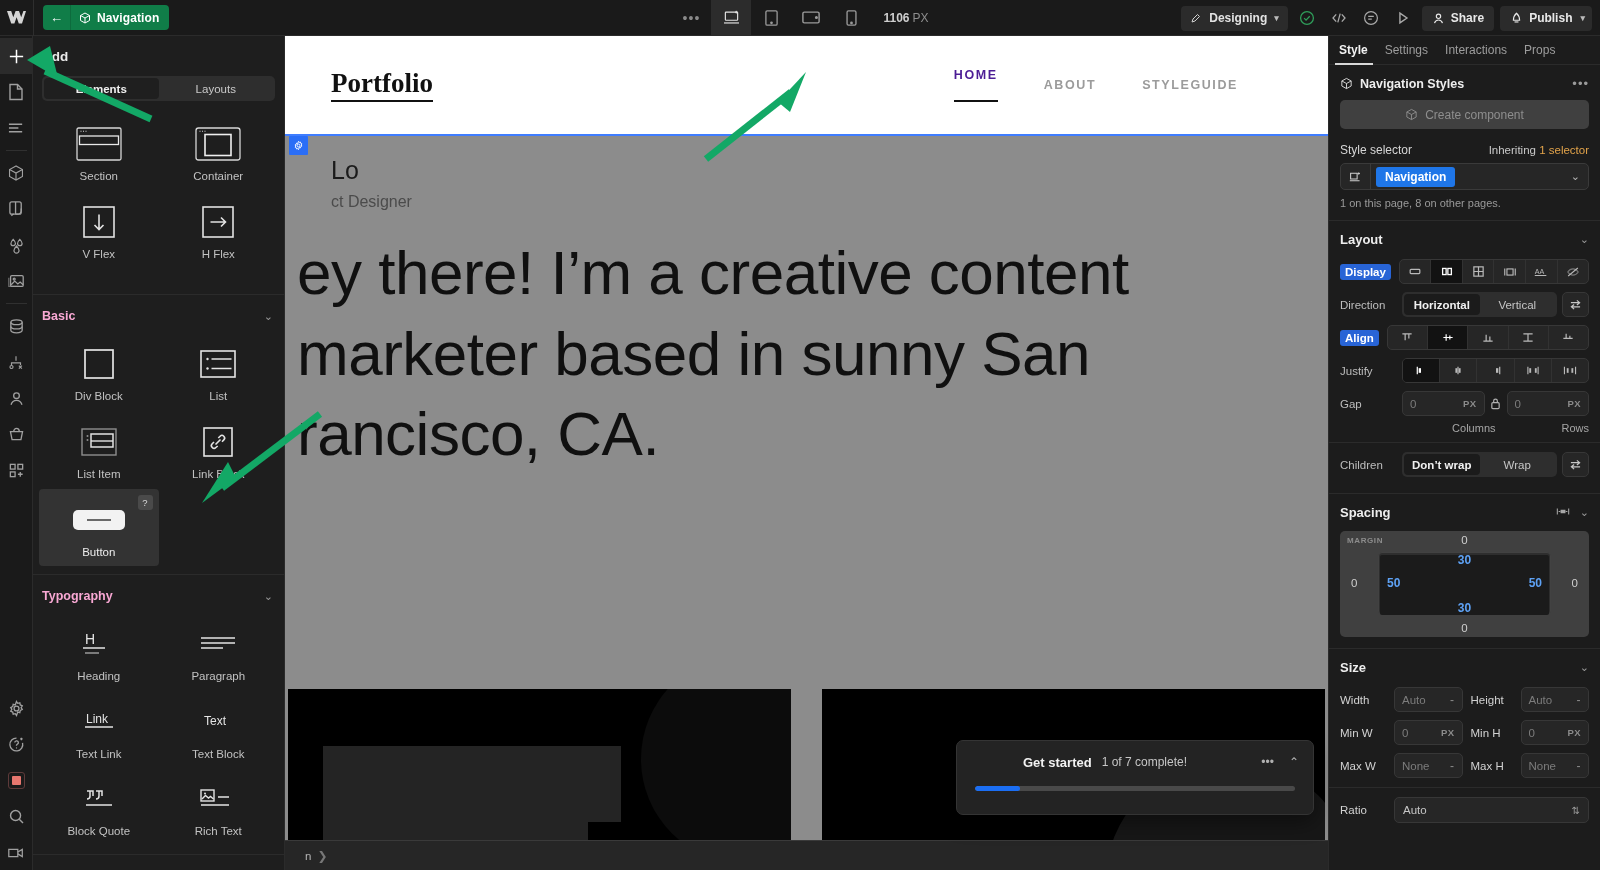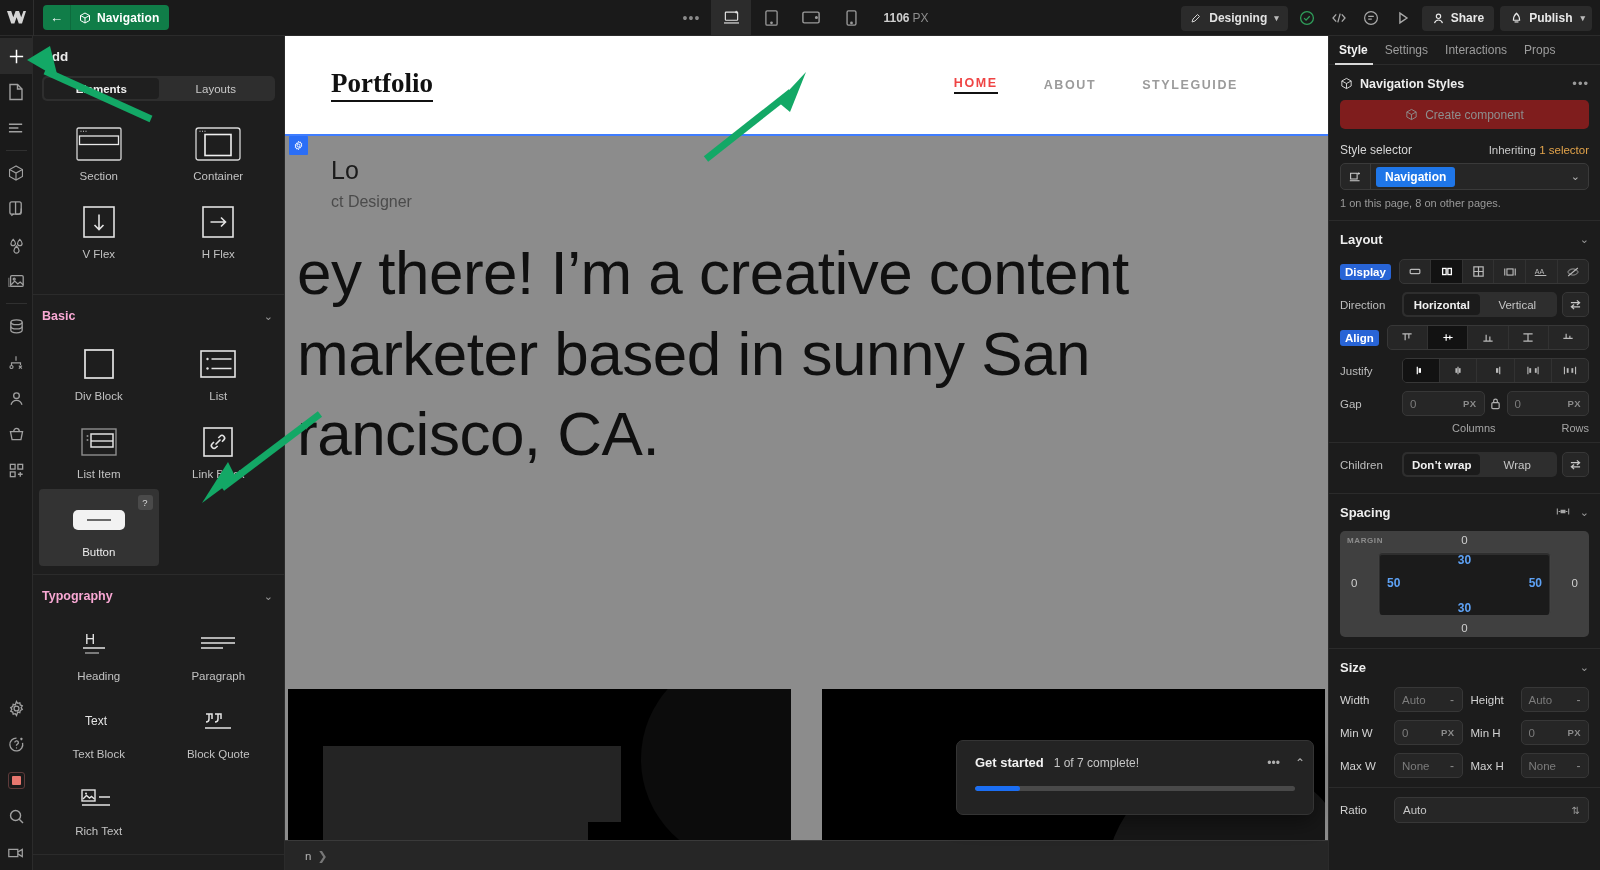--- a/index.html
+++ b/index.html
@@ -61,56 +61,56 @@
   .sec-head .cv{color:#999;font-size:11px;}
   .qbadge{position:absolute;top:6px;right:6px;width:15px;height:15px;background:#4a4a4a;border-radius:3px;color:#dcdcdc;font-size:9.5px;display:flex;align-items:center;justify-content:center;}
   .tile{position:relative;}
 
   
   .canvas{position:absolute;left:285px;top:36px;width:1043px;height:834px;background:#8c8c8c;overflow:hidden;z-index:10;}
   .site-nav{position:relative;height:98px;background:#fff;display:flex;align-items:center;padding:0 46px;}
   .site-logo{font-family:"Liberation Serif",serif;font-weight:700;font-size:27px;color:#111;border-bottom:2.5px solid #111;line-height:1.15;padding-bottom:1px;}
   .site-links{margin-left:auto;display:flex;gap:46px;align-items:center;padding-right:44px;}
   .site-links a{font-size:12.5px;letter-spacing:1.6px;font-weight:700;color:#9b9b9b;text-decoration:none;}
-  .site-links a.cur{color:#ef4444;border-bottom:2px solid #111;padding-bottom:2px;}
+  .site-links a.cur{color:#4c1d95;border-bottom:2px solid #111;padding-bottom:18px;}
   .selbar{position:absolute;left:0;right:0;top:98px;height:2px;background:#3f7dff;}
   .sel-gear{position:absolute;left:4px;top:100px;width:19px;height:19px;background:#2b6ef6;display:flex;align-items:center;justify-content:center;color:#fff;border-radius:1px;}
   .hero{padding:22px 0 0 0;}
   .hero-name{font-size:25px;color:#1b1b1b;padding-left:46px;font-weight:400;}
   .hero-role{font-size:16px;color:#4b4b4b;padding-left:46px;margin-top:8px;}
   .hero-head{font-size:62px;line-height:1.3;color:#101010;padding-left:12px;margin-top:22px;font-weight:400;letter-spacing:-.5px;white-space:pre-line;}
   .cards{position:absolute;left:0;top:653px;width:1043px;height:182px;display:flex;gap:31px;padding:0 3px;}
   .card{flex:1;background:#000;position:relative;overflow:hidden;}
   .card .inner{position:absolute;left:35px;right:170px;top:57px;bottom:0;background:#242424;}
   .card .swoosh{position:absolute;right:-60px;top:-35px;width:210px;height:210px;border-radius:50%;background:#0c0c0c;}
   .card2 .swoosh{right:-30px;top:70px;width:250px;height:250px;background:#171717;}
   .statusbar{position:absolute;left:0;bottom:0;width:1043px;height:30px;background:#262626;border-top:1px solid #3a3a3a;display:flex;align-items:center;gap:6px;padding-left:20px;z-index:4;}
   .statusbar .crumb{font-size:11.5px;color:#b4b4b4;}
   .statusbar .chev{color:#777;font-size:12px;}
   .blackbit{position:absolute;left:303px;bottom:30px;width:48px;height:18px;background:#000;z-index:3;}
 
   
   .toast{position:absolute;left:956px;top:740px;width:358px;height:75px;background:#232323;border:1px solid #343434;border-radius:7px;z-index:40;box-shadow:0 6px 22px rgba(0,0,0,.45);}
-  .toast-row{display:flex;align-items:flex-end;padding:14px 8px 0 18px;}
+  .toast-row{display:flex;align-items:flex-start;padding:14px 14px 0 18px;margin-left:48px;}
   .toast-title{font-size:13px;font-weight:700;color:#f2f2f2;}
   .toast-sub{font-size:12px;color:#c6c6c6;margin-left:10px;}
   .toast-acts{margin-left:auto;display:flex;align-items:center;gap:15px;color:#b0b0b0;font-size:12px;}
   .bar-wrap{margin:16px 18px 0 18px;height:5px;background:#494949;border-radius:3px;overflow:hidden;}
   .bar-fill{height:5px;background:#1b6ef3;border-radius:3px;}
 
   
   .right{position:absolute;right:0;top:36px;width:272px;height:834px;background:#1c1c1c;border-left:1px solid #2b2b2b;z-index:50;overflow:hidden;}
   .rtabs{display:flex;gap:0;padding:0 10px;height:29px;align-items:center;border-bottom:1px solid #2b2b2b;}
   .rtab{font-size:12px;color:#9d9d9d;padding:0 9px 0 0;margin-right:8px;height:29px;display:flex;align-items:center;position:relative;}
   .rtab.on{color:#f2f2f2;font-weight:600;}
   .rtab.on:after{content:"";position:absolute;left:-4px;right:4px;bottom:0;height:2px;background:#d8d8d8;}
   .navstyles{display:flex;align-items:center;gap:7px;padding:11px 11px 9px 11px;}
   .navstyles .nm{font-size:12.5px;font-weight:700;color:#ededed;}
   .navstyles .dots{margin-left:auto;color:#9a9a9a;font-size:13px;letter-spacing:1px;}
-  .createcomp{margin:0 11px;height:29px;border-radius:5px;background:#7f1d1d;display:flex;align-items:center;justify-content:center;gap:7px;color:#8e8e8e;font-size:12px;}
+  .createcomp{margin:0 11px;height:29px;border-radius:5px;background:#404040;display:flex;align-items:center;justify-content:center;gap:7px;color:#8e8e8e;font-size:12px;}
   .selrow{display:flex;align-items:center;padding:14px 11px 6px 11px;}
   .selrow .lb{font-size:12px;color:#d6d6d6;}
   .selrow .rt{margin-left:auto;font-size:11.5px;color:#c9c9c9;}
   .selrow .rt b{color:#e2a34a;font-weight:400;}
   .selbox{display:flex;align-items:center;margin:0 11px;height:27px;background:#262626;border:1px solid #3a3a3a;border-radius:5px;overflow:hidden;}
   .selbox .ic{width:30px;height:25px;display:flex;align-items:center;justify-content:center;color:#cfcfcf;border-right:1px solid #3a3a3a;}
   .chip{background:#1f76e8;color:#fff;font-size:12px;font-weight:700;padding:3px 9px;border-radius:3px;margin-left:5px;}
   .selbox .cv{margin-left:auto;margin-right:8px;color:#b5b5b5;font-size:11px;}
   .selnote{font-size:11px;color:#9a9a9a;padding:7px 11px 0 11px;}
   .panel-sec{border-top:1px solid #2b2b2b;margin-top:11px;}
@@ -504,20 +504,29 @@
         <div class="tl-ico">
           <svg width="44" height="26" viewBox="0 0 44 26" fill="none" stroke="#e4e4e4" stroke-width="1.6">
               <path d="M5 7h34M5 12h34M5 17h22"></path>
             </svg>
         </div>
         <div class="tl-lbl">Paragraph</div>
       </div>
       <div class="tile">
         <div class="tl-ico">
           <svg width="44" height="26" viewBox="0 0 44 26">
+              <text x="9" y="14" font-family="Liberation Sans" font-size="12" fill="#e4e4e4">Link</text>
+              <path d="M8 18h28" stroke="#e4e4e4" stroke-width="1.5"></path>
+            </svg>
+        </div>
+        <div class="tl-lbl">Text Link</div>
+      </div>
+      <div class="tile">
+        <div class="tl-ico">
+          <svg width="44" height="26" viewBox="0 0 44 26">
               <text x="8" y="16" font-family="Liberation Sans" font-size="12" fill="#e4e4e4">Text</text>
             </svg>
         </div>
         <div class="tl-lbl">Text Block</div>
       </div>
       <div class="tile">
         <div class="tl-ico">
           <svg width="44" height="28" viewBox="0 0 44 28" fill="none" stroke="#e4e4e4" stroke-width="1.5">
               <path d="M13 6v5a3 3 0 0 1-3 3M10 6h6v5M22 6v5a3 3 0 0 1-3 3M19 6h6v5"></path>
               <path d="M9 20h26"></path>

